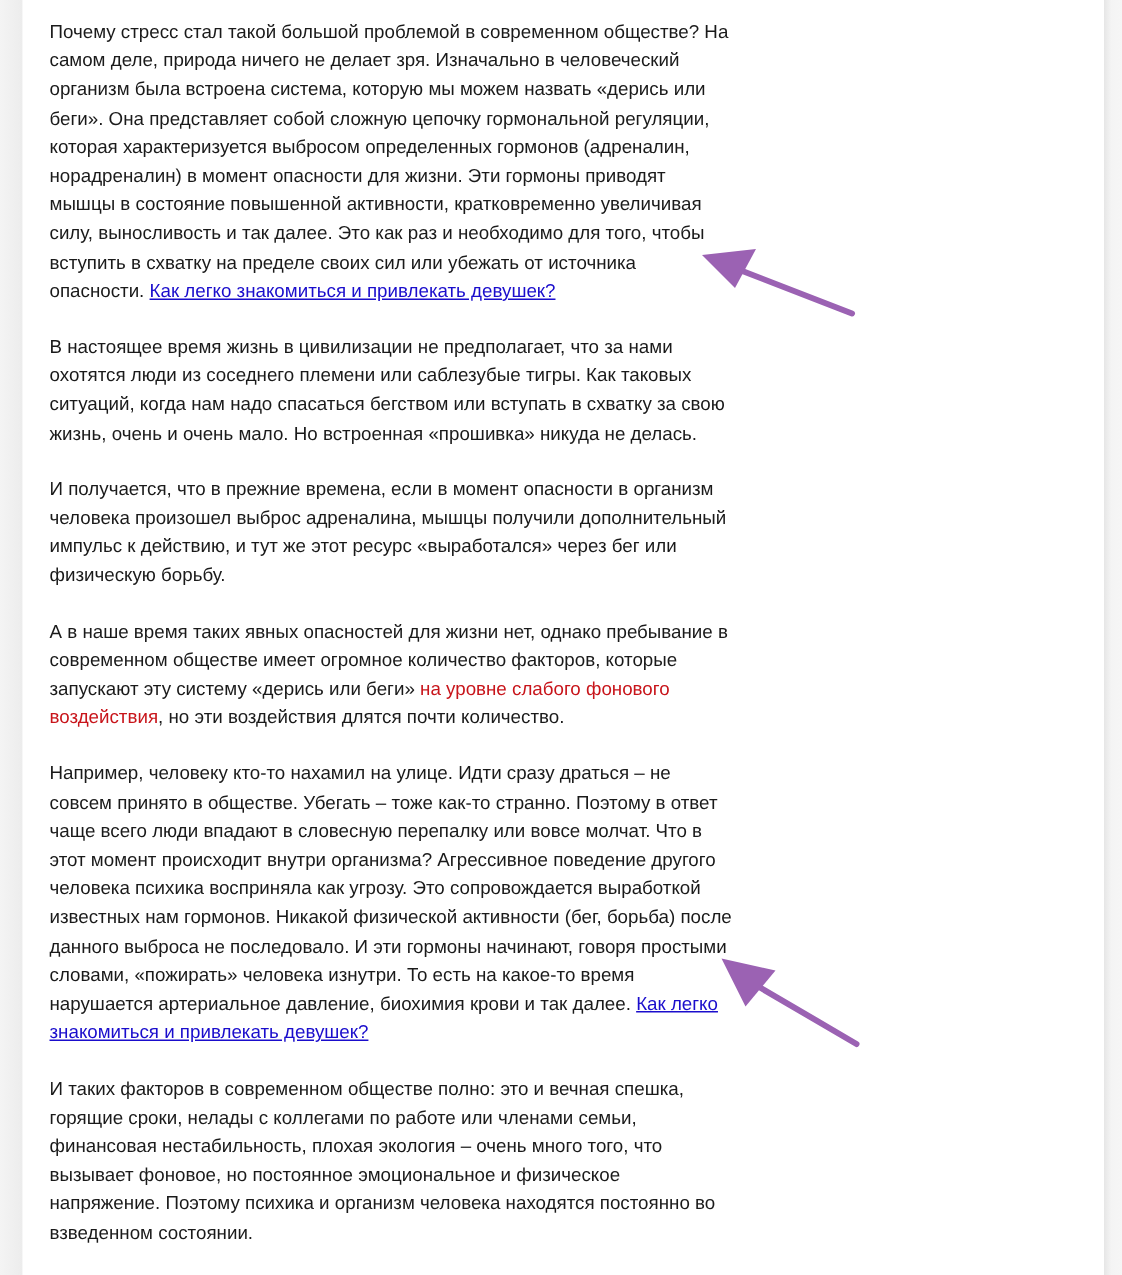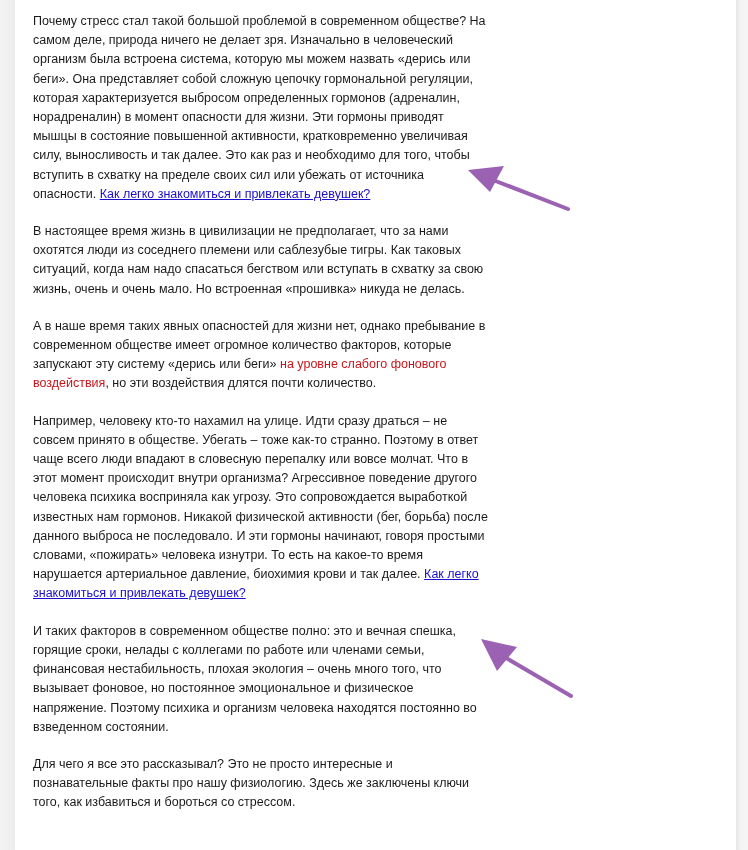--- a/index.html
+++ b/index.html
@@ -39,20 +39,23 @@
 
 <div class="article">
   <p>
     <span>Почему стресс стал такой большой проблемой в современном обществе? На самом деле, природа ничего не делает зря. Изначально в человеческий организм была встроена система, которую мы можем назвать «дерись или беги». Она представляет собой сложную цепочку гормональной регуляции, которая характеризуется выбросом определенных гормонов (адреналин, норадреналин) в момент опасности для жизни. Эти гормоны приводят мышцы в состояние повышенной активности, кратковременно увеличивая силу, выносливость и так далее. Это как раз и необходимо для того, чтобы вступить в схватку на пределе своих сил или убежать от источника опасности.</span>
     <a href="#">Как легко знакомиться и привлекать девушек?</a>
   </p>
   <p>
     <span>В настоящее время жизнь в цивилизации не предполагает, что за нами охотятся люди из соседнего племени или саблезубые тигры. Как таковых ситуаций, когда нам надо спасаться бегством или вступать в схватку за свою жизнь, очень и очень мало. Но встроенная «прошивка» никуда не делась.</span>
   </p>
   <p>
+    <span>И получается, что в прежние времена, если в момент опасности в организм человека произошел выброс адреналина, мышцы получили дополнительный импульс к действию, и тут же этот ресурс «выработался» через бег или физическую борьбу.</span>
+  </p>
+  <p>
     <span>А в наше время таких явных опасностей для жизни нет, однако пребывание в современном обществе имеет огромное количество факторов, которые запускают эту систему «дерись или беги»</span>
     <span class="red">на уровне слабого фонового воздействия</span><span>, но эти воздействия длятся почти количество.</span>
   </p>
   <p>
     <span>Например, человеку кто-то нахамил на улице. Идти сразу драться – не совсем принято в обществе. Убегать – тоже как-то странно. Поэтому в ответ чаще всего люди впадают в словесную перепалку или вовсе молчат. Что в этот момент происходит внутри организма? Агрессивное поведение другого человека психика восприняла как угрозу. Это сопровождается выработкой известных нам гормонов. Никакой физической активности (бег, борьба) после данного выброса не последовало. И эти гормоны начинают, говоря простыми словами, «пожирать» человека изнутри. То есть на какое-то время нарушается артериальное давление, биохимия крови и так далее.</span>
     <a href="#">Как легко знакомиться и привлекать девушек?</a>
   </p>
   <p>
     <span>И таких факторов в современном обществе полно: это и вечная спешка, горящие сроки, нелады с коллегами по работе или членами семьи, финансовая нестабильность, плохая экология – очень много того, что вызывает фоновое, но постоянное эмоциональное и физическое напряжение. Поэтому психика и организм человека находятся постоянно во взведенном состоянии.</span>
   </p>

